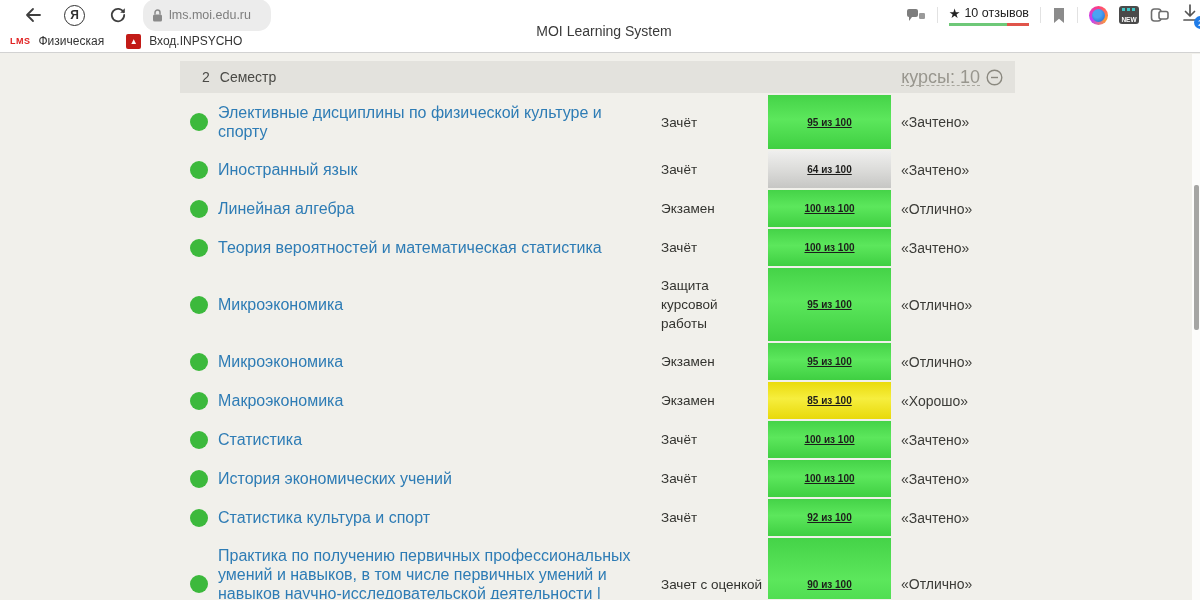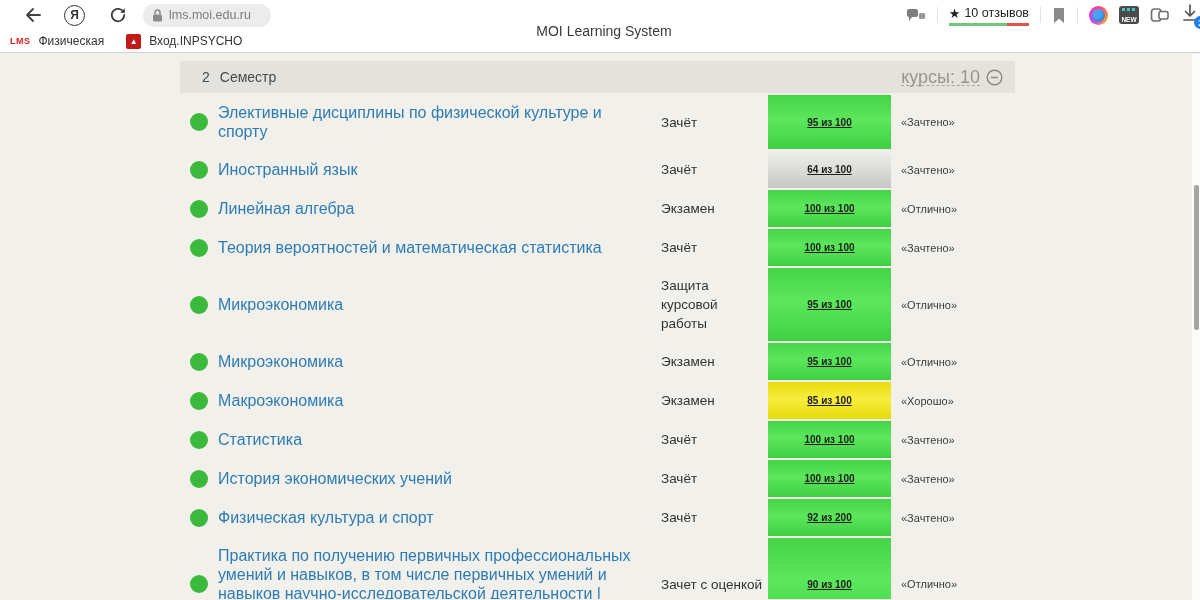--- a/index.html
+++ b/index.html
@@ -9,21 +9,21 @@
   
   .chrome { position:relative; width:1200px; height:53px; background:#ffffff;
     border-bottom:1px solid #d2d2d2; z-index:5; }
   .toolbar { position:relative; height:30px; display:flex; align-items:center; }
   .tb-icon { display:flex; align-items:center; justify-content:center; color:#3f3f3f; }
   .back-icon { margin-left:16px; width:34px; font-size:20px; }
   .ya-circle { width:21px; height:21px; border:1.7px solid #2f2f2f; border-radius:50%;
     display:flex; align-items:center; justify-content:center; font-size:12px;
     font-weight:bold; color:#2f2f2f; margin-left:14px; }
   .refresh-icon { margin-left:20px; width:26px; }
-  .addr-pill { margin-left:12px; height:23px; background:#ececec; border-radius:13px;
+  .addr-pill { margin-left:12px; height:32px; background:#ececec; border-radius:13px;
     display:flex; align-items:center; padding:0 12px 0 9px; min-width:128px; }
   .addr-url { font-size:12.5px; color:#7d7d7d; margin-left:6px; }
   .page-title { position:absolute; left:8px; right:0; top:0; height:30px;
     display:flex; align-items:center; justify-content:center;
     font-size:14px; color:#3a3a3a; pointer-events:none;margin-top:16px; }
   .right-cluster { position:absolute; right:0; top:0; height:30px; display:flex;
     align-items:center; gap:11px; padding-right:0; background:#fff; }
   .v-sep { width:1px; height:16px; background:#e2e2e2; }
   .rating { position:relative; display:flex; align-items:center; gap:4px;
     font-size:12.5px; color:#222; padding-bottom:4px; }
@@ -67,21 +67,21 @@
   .cell-name { flex:1 1 auto; display:flex; align-items:center; padding:8px 20px 8px 0; }
   .cell-name a { color:#2e7cb5; font-size:16px; line-height:19px; text-decoration:none; }
   .cell-exam { flex:0 0 107px; display:flex; align-items:center; padding:8px 4px 8px 0;
     font-size:13.5px; line-height:19px; color:#33332f; }
   .cell-score { flex:0 0 123px; display:flex; align-items:center; justify-content:center;
     font-size:10px; font-weight:bold; color:#1d1d1b;text-decoration:underline; }
   .badge-green { background:linear-gradient(180deg,#45d348 0%,#5ce75c 45%,#3fcf42 100%); }
   .badge-gray  { background:linear-gradient(180deg,#efefee 0%,#dededc 45%,#c6c6c4 100%); }
   .badge-yellow{ background:linear-gradient(180deg,#eadb0c 0%,#f6ee3e 45%,#e8d90a 100%); }
   .cell-grade { flex:0 0 124px; display:flex; align-items:center; padding-left:10px;
-    font-size:11px; color:#3c3c38; }
+    font-size:14px; color:#3c3c38; }
 
   
   .scroll-track { position:absolute; right:0; top:54px; width:8px; height:546px; background:#fcfcfb; }
   .scroll-thumb { position:absolute; right:1px; top:131px; width:5px; height:145px;
     background:#a5a5a3; border-radius:2px; }
 </style>
 </head>
 <body>
 
 <div class="chrome">
@@ -280,24 +280,24 @@
     </div>
     <div class="cell-exam">Зачёт</div>
     <div class="cell-score badge-green">100 из 100</div>
     <div class="cell-grade">«Зачтено»</div>
   </div>
         <div class="grade-row">
     <div class="cell-dot">
       <span class="dot"></span>
     </div>
     <div class="cell-name">
-      <a href="#">Физическая культура и спорт</a>
-    </div>
-    <div class="cell-exam">Зачёт</div>
-    <div class="cell-score badge-green">92 из 200</div>
+      <a href="#">Статистика культура и спорт</a>
+    </div>
+    <div class="cell-exam">Зачёт</div>
+    <div class="cell-score badge-green">92 из 100</div>
     <div class="cell-grade">«Зачтено»</div>
   </div>
         <div class="grade-row">
     <div class="cell-dot">
       <span class="dot"></span>
     </div>
     <div class="cell-name">
       <a href="#">Практика по получению первичных профессиональных умений и навыков, в том числе первичных умений и навыков научно-исследовательской деятельности | УП.ВЧ | Учебная практика</a>
     </div>
     <div class="cell-exam">Зачет с оценкой</div>

